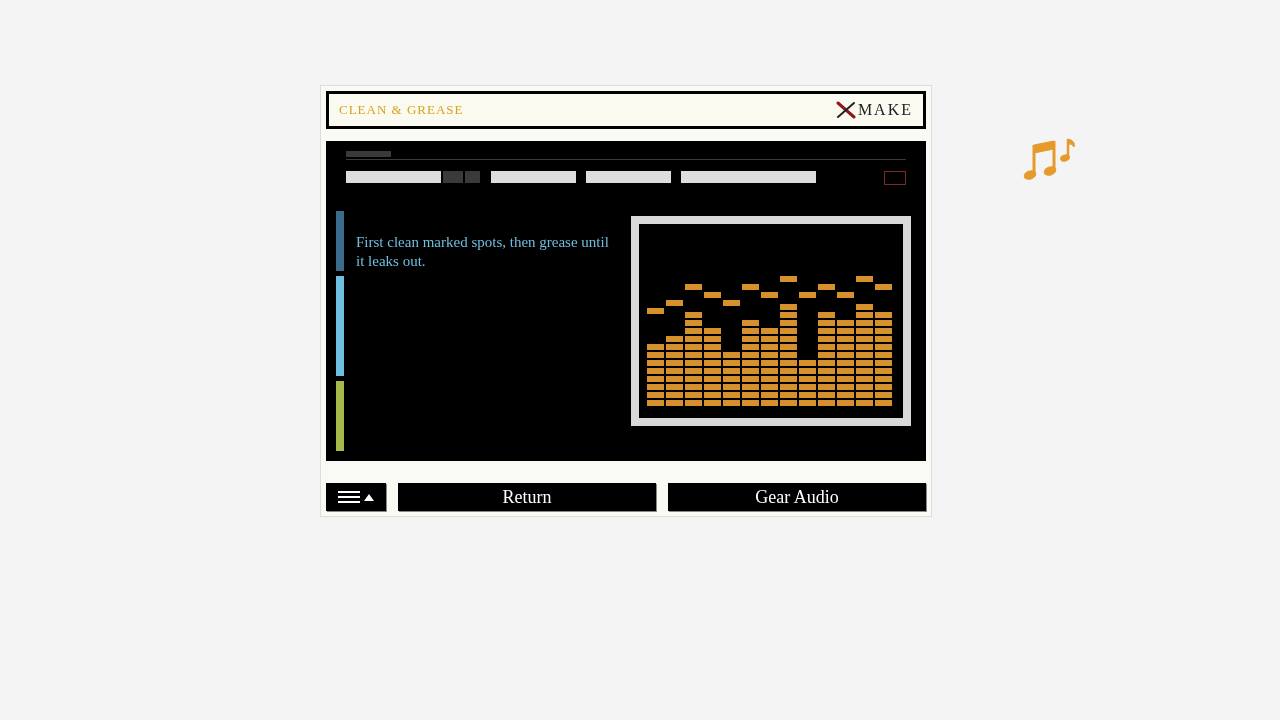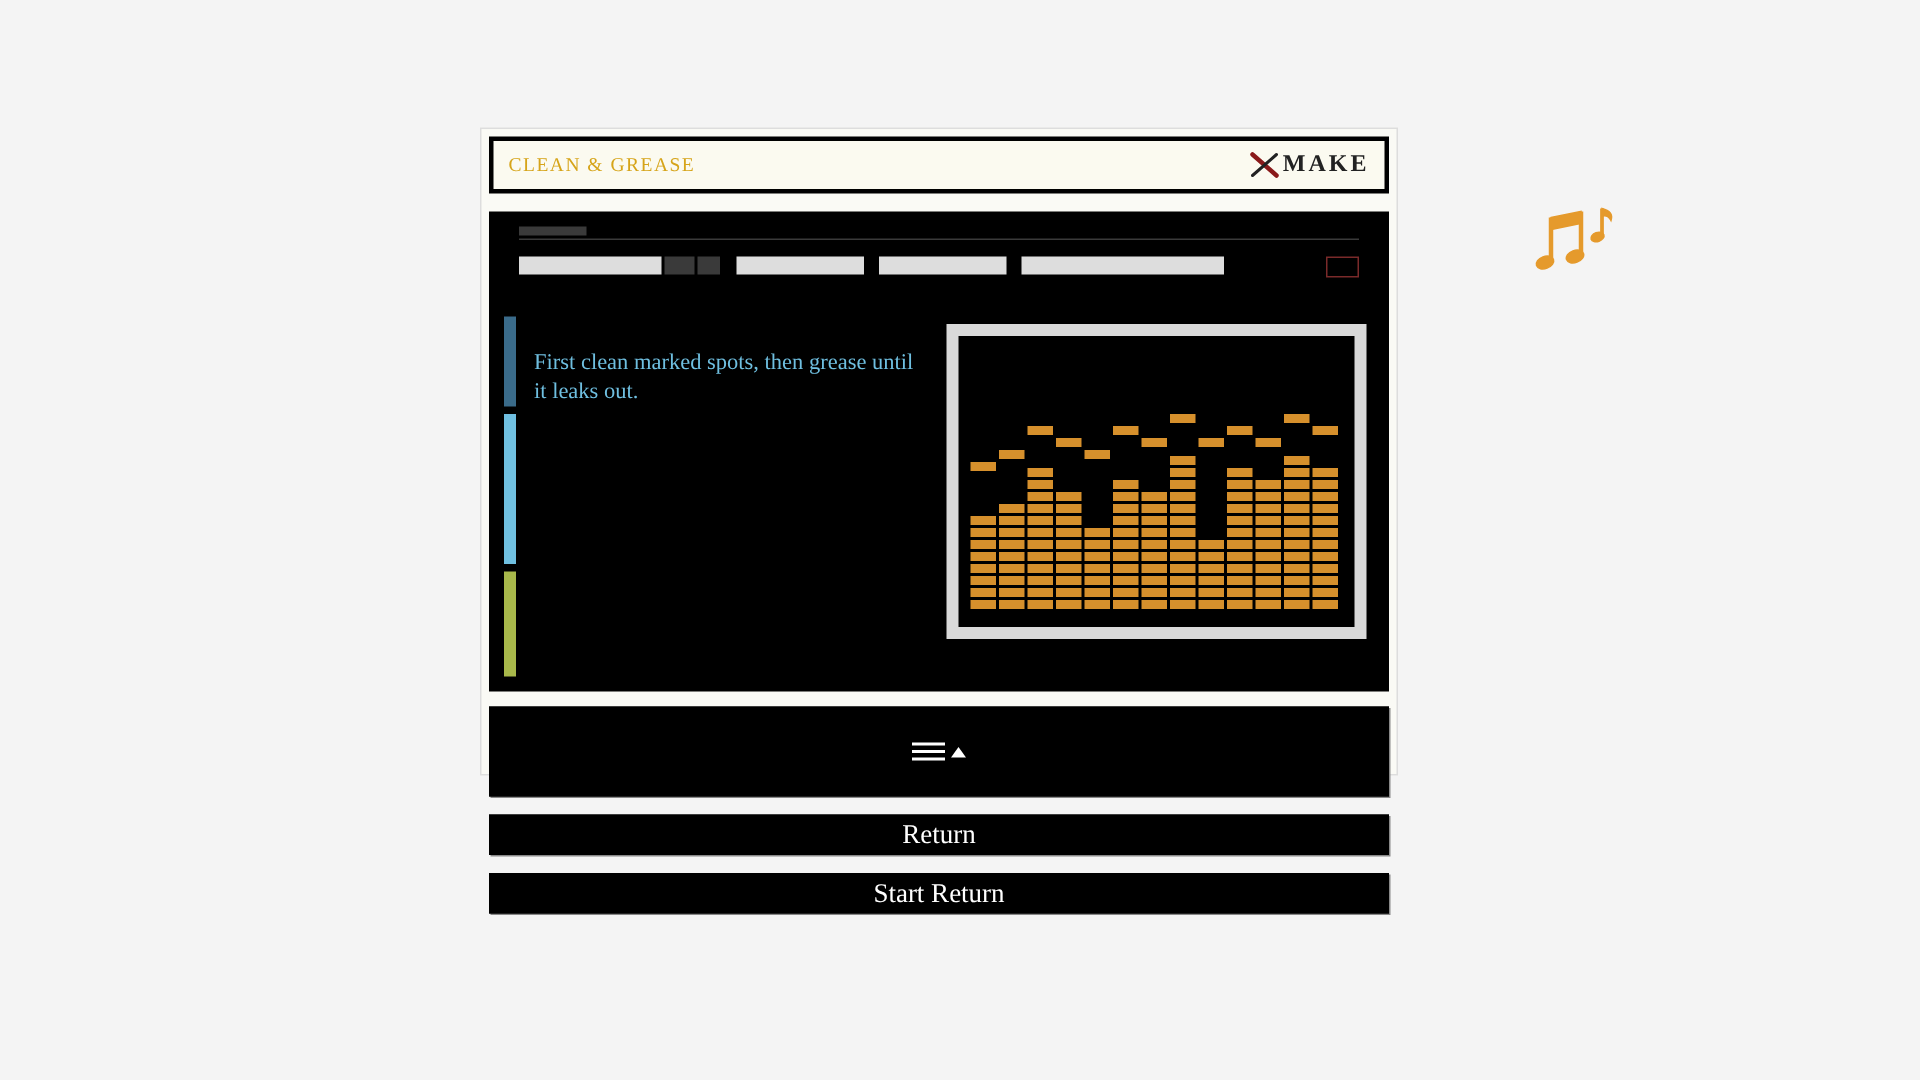--- a/index.html
+++ b/index.html
@@ -1,20 +1,20 @@
 <!DOCTYPE html>
 <html><head>
 <meta charset="utf-8">
 <style>
   html,body{margin:0;padding:0;width:1280px;height:720px;background:#f4f4f4;font-family:Georgia,'Times New Roman',serif;}
   .stage{position:absolute;left:320px;top:85px;width:610px;height:430px;background:#fafaf5;border:1px solid #ddd;}
   
   .header{position:absolute;left:5px;top:5px;right:5px;height:38px;background:#fbfaf0;border:3px solid #000;box-sizing:border-box;display:flex;align-items:center;justify-content:space-between;padding:0 10px;}
   .header-title{color:#d6a419;font-size:13px;letter-spacing:1px;}
-  .logo{display:flex;align-items:flex-end;font-weight:bold;}
+  .logo{display:flex;align-items:flex-end;}
   .logo svg{display:block;}
   .logo-text{font-size:16px;letter-spacing:2px;color:#222;margin-left:2px;}
   .logo-sub{font-size:5px;letter-spacing:1px;color:#555;margin-left:2px;display:block;text-align:right;}
   
   .body{position:absolute;left:5px;top:55px;right:5px;height:320px;background:#000;}
   .tabstrip{position:absolute;left:20px;top:10px;right:20px;height:40px;}
   .tabstrip .lbl{position:absolute;left:0;top:0;width:45px;height:6px;background:#3a3a3a;}
   .tabstrip .line{position:absolute;left:0;top:8px;right:0;height:1px;background:#3a3a3a;}
   .tabstrip .f{position:absolute;top:20px;height:12px;background:#3a3a3a;}
   .tabstrip .f.sel{background:#ddd;}
@@ -27,21 +27,21 @@
   .txt{position:absolute;left:30px;width:260px;font-size:15px;line-height:1.25;}
   .txt.t1{top:92px;color:#6fbfe0;}
   .txt.t2{top:238px;color:#a8b84a;}
   
   .eqwrap{position:absolute;right:15px;top:75px;width:280px;height:210px;background:#d9d9d9;padding:8px;box-sizing:border-box;}
   .eq{width:100%;height:100%;background:#000;position:relative;overflow:hidden;}
   .col{position:absolute;bottom:12px;width:17px;}
   .seg{height:6px;margin-top:2px;background:#d6902c;}
   .peak{position:absolute;width:17px;height:6px;background:#d6902c;}
   
-  .btnrow{position:absolute;left:5px;right:5px;bottom:5px;height:40px;display:flex;gap:12px;flex-direction:column;}
+  .btnrow{position:absolute;left:5px;right:5px;bottom:5px;height:28px;display:flex;gap:12px;}
   .btn{flex:1;border:2px solid #000;color:#fff;background:#000;display:flex;align-items:center;justify-content:center;font-size:18px;font-family:inherit;box-shadow:1px 1px 0 #888;}
   .btn.menu{flex:0 0 60px;}
   .menuicon{display:inline-block;}
   .menuicon span{display:block;width:22px;height:2px;background:#fff;margin:3px 0;}
   .menuarrow{display:inline-block;width:0;height:0;border-left:5px solid transparent;border-right:5px solid transparent;border-bottom:7px solid #fff;margin-left:4px;vertical-align:2px;}
   
   .notes{position:absolute;left:1020px;top:135px;color:#e59a2c;}
 </style>
 </head>
 <body>
@@ -263,21 +263,21 @@
   <div class="btnrow">
     <button class="btn menu">
       <span class="menuicon">
           <span></span>
           <span></span>
           <span></span>
         </span>
       <span class="menuarrow"></span>
     </button>
     <button class="btn">Return</button>
-    <button class="btn">Start Return</button>
+    <button class="btn">Gear Audio</button>
   </div>
 </div>
 
 <div class="notes">
   <svg width="60" height="55" viewBox="0 0 60 55">
     <g fill="#e59a2c" stroke="#e59a2c">
       <path d="M14 10 L14 38" stroke-width="3" fill="none"></path>
       <ellipse cx="10" cy="40" rx="6" ry="4" transform="rotate(-20 10 40)"></ellipse>
       <path d="M34 6 L34 34" stroke-width="3" fill="none"></path>
       <ellipse cx="30" cy="36" rx="6" ry="4" transform="rotate(-20 30 36)"></ellipse>

